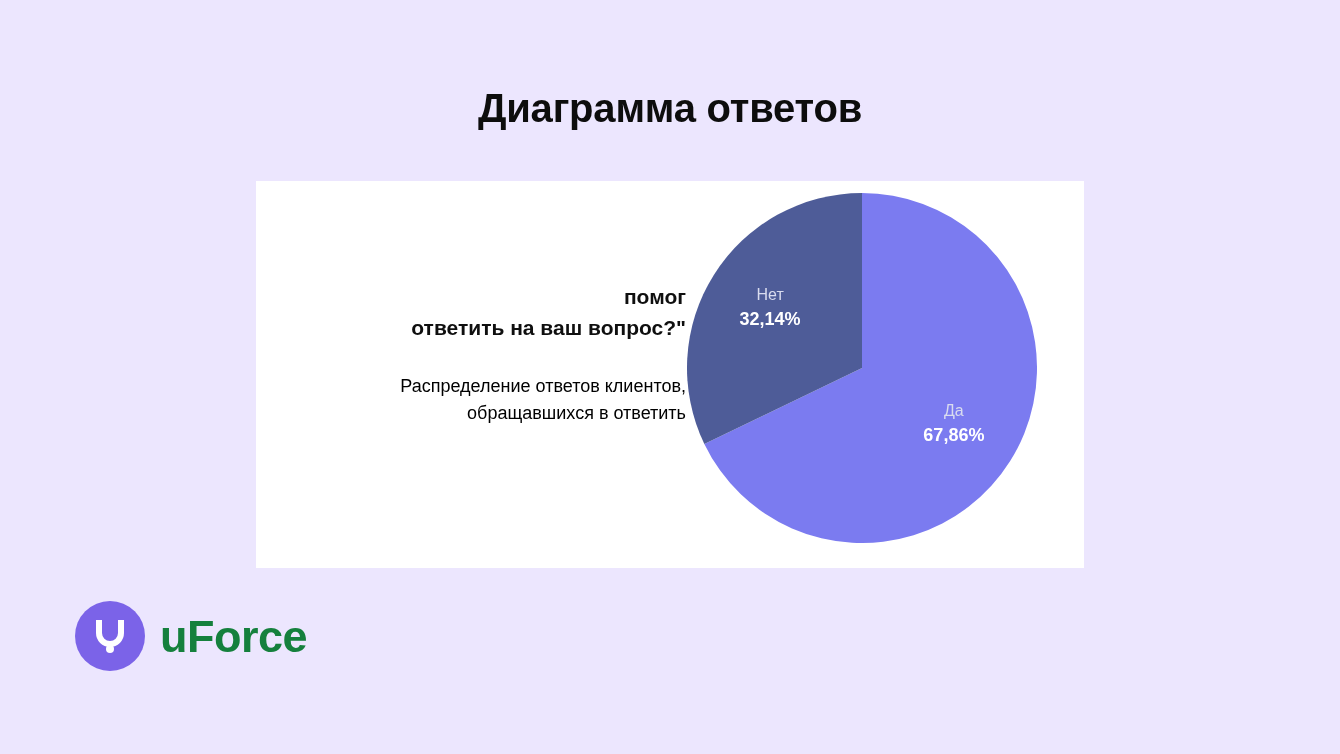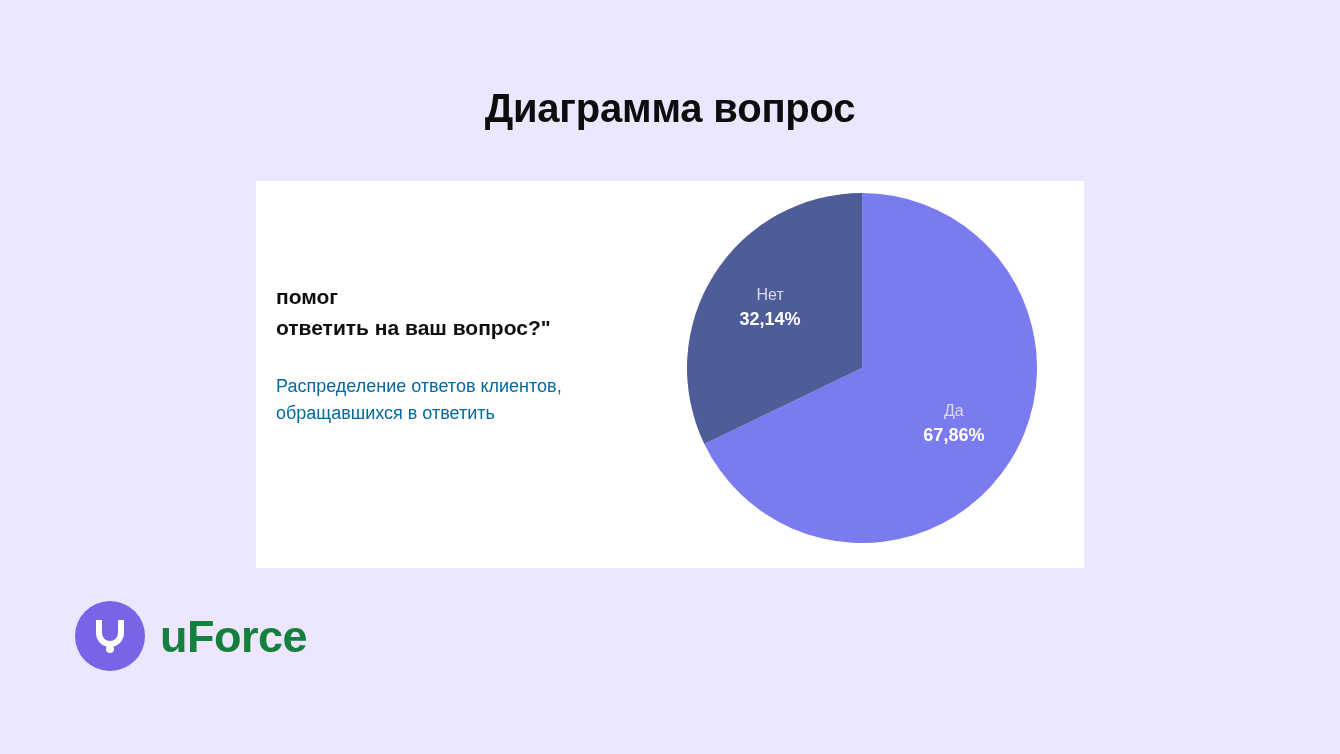--- a/index.html
+++ b/index.html
@@ -46,38 +46,38 @@
     height: 387px;
     background: #ffffff;
   }
 
   
   .chart-caption {
     position: absolute;
     left: 20px;
     top: 100px;
     width: 410px;
-    text-align: left;
+    text-align: right;
   }
   .caption-heading {
     font-size: 21px;
     font-weight: bold;
     color: #0f0f0f;
     line-height: 31px;
     margin: 0;
   }
   .caption-heading .ln {
     display: block;
   }
   .caption-sub {
     margin: 0;
     padding-top: 30px;
     font-size: 18px;
     font-weight: normal;
-    color: #0369a1;
+    color: #000000;
     line-height: 27px;
   }
   .caption-sub .ln {
     display: block;
   }
 
   
   .pie-wrap {
     position: absolute;
     left: 431px;
@@ -131,21 +131,21 @@
     letter-spacing: -0.5px;
     line-height: 1;
     white-space: nowrap;
   }
 </style>
 </head>
 <body>
 
 <div class="slide">
 
-  <div class="page-title">Диаграмма вопрос</div>
+  <div class="page-title">Диаграмма ответов</div>
 
   <div class="chart-card">
 
     <div class="chart-caption">
       <div class="caption-heading">
         <span class="ln">помог</span>
         <span class="ln">ответить на ваш вопрос?"</span>
       </div>
       <div class="caption-sub">
         <span class="ln">Распределение ответов клиентов,</span>

